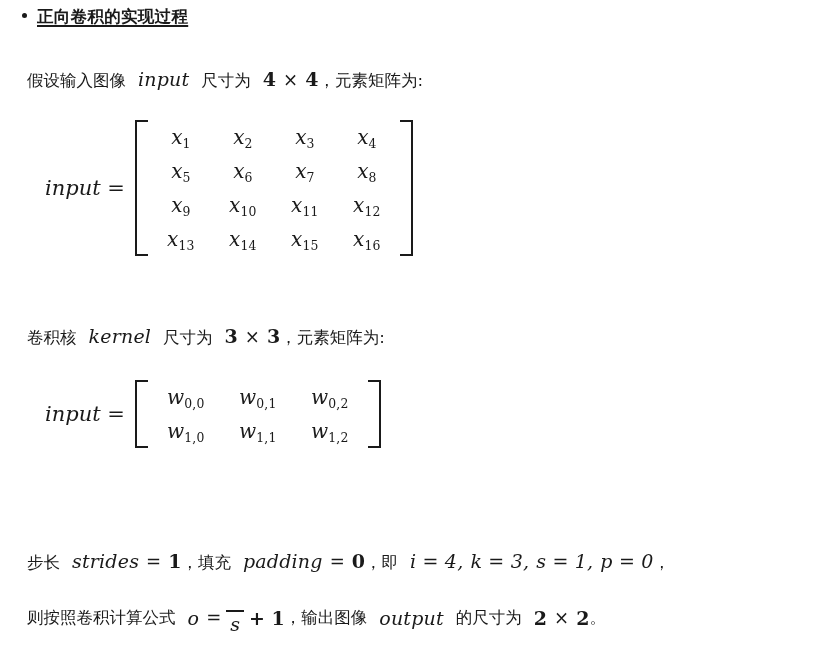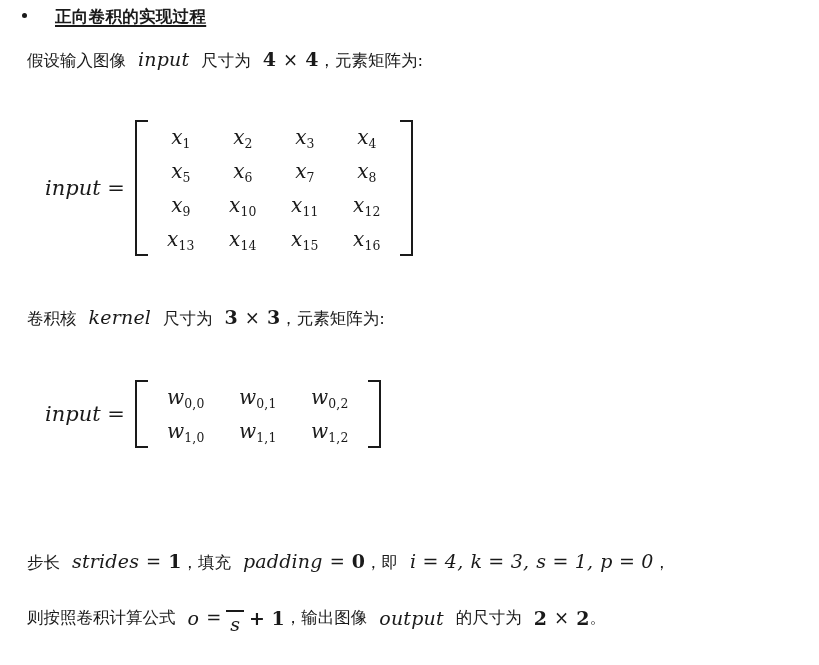--- a/index.html
+++ b/index.html
@@ -16,21 +16,21 @@
     position: relative;
   }
 
   
   .heading-row {
     position: absolute;
     left: 22px;
     top: 6px;
     display: flex;
     align-items: baseline;
-    gap: 28px;
+    gap: 10px;
   }
   .bullet {
     width: 5px;
     height: 5px;
     border-radius: 50%;
     background: #1a1a1a;
     position: relative;
     top: -4px;
     flex: none;
   }
@@ -149,21 +149,21 @@
   .frac-line { align-items: flex-start; }
 </style>
 </head>
 <body>
 
 <div class="heading-row">
   <span class="bullet"></span>
   <span class="heading-text cjk">正向卷积的实现过程</span>
 </div>
 
-<div class="line" style="top:48px;">
+<div class="line" style="top:68px;">
   <span class="cjk">假设输入图像</span>
   <span class="sp2"></span>
   <span class="mi">input</span>
   <span class="sp2"></span>
   <span class="cjk">尺寸为</span>
   <span class="sp2"></span>
   <span class="mn">4</span>
   <span class="sp"></span>
   <span class="op">×</span>
   <span class="sp"></span>
@@ -201,21 +201,21 @@
           <td><span>x</span><sub>14</sub></td>
           <td><span>x</span><sub>15</sub></td>
           <td><span>x</span><sub>16</sub></td>
         </tr>
       </tbody>
     </table>
     <span class="brk brk-r"></span>
   </span>
 </div>
 
-<div class="line" style="top:306px;">
+<div class="line" style="top:325px;">
   <span class="cjk">卷积核</span>
   <span class="sp2"></span>
   <span class="mi">kernel</span>
   <span class="sp2"></span>
   <span class="cjk">尺寸为</span>
   <span class="sp2"></span>
   <span class="mn">3</span>
   <span class="sp"></span>
   <span class="op">×</span>
   <span class="sp"></span>

